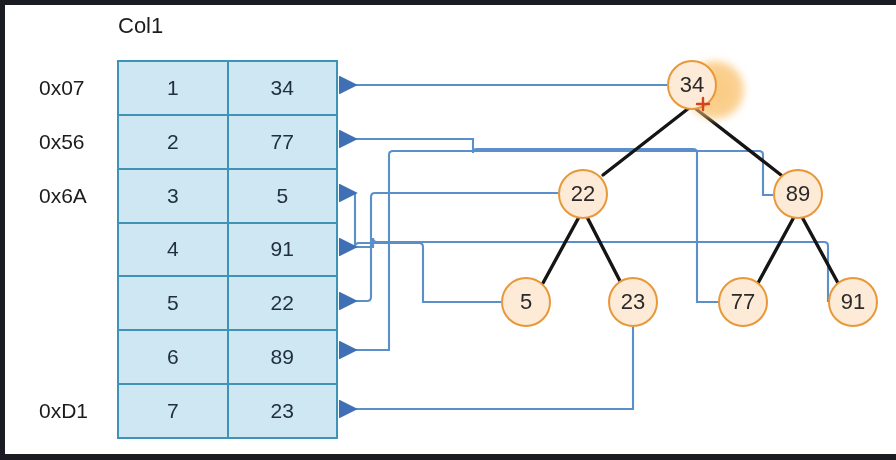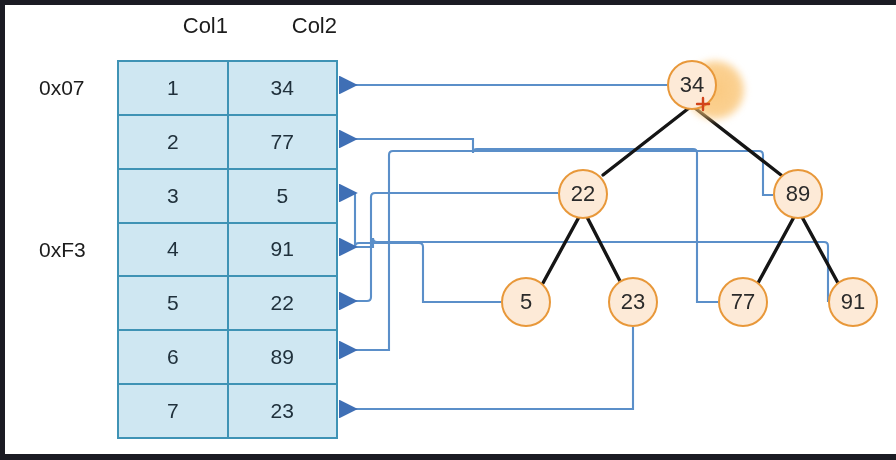--- a/index.html
+++ b/index.html
@@ -31,21 +31,21 @@
   }
   .addr{
     position:absolute;left:34px;width:74px;
     text-align:left;
     font-size:21px;color:#1c1c1c;
     height:53.85px;display:flex;align-items:center;
   }
   .colhdr{
     position:absolute;top:8px;
     font-size:22px;color:#1c1c1c;
-    text-align:right;width:110px;
+    text-align:left;width:110px;
   }
   #col1-hdr{left:113px;}
   #col2-hdr{left:222px;}
 
   
   .node{
     position:absolute;
     width:50px;height:50px;border-radius:50%;
     background:#fdead7;
     border:2.5px solid #e8983a;
@@ -62,24 +62,25 @@
     z-index:3;
   }
   #cursor{position:absolute;z-index:9;}
 </style>
 </head>
 <body>
 
 <div id="root">
 
   <div class="colhdr" id="col1-hdr">Col1</div>
-  <div class="colhdr" id="col2-hdr">Col2</div>
 
   <div class="addr" style="top:56px">0x07</div>
-  <div class="addr" style="top:217.6px">0xF3</div>
+  <div class="addr" style="top:109.9px">0x56</div>
+  <div class="addr" style="top:163.7px">0x6A</div>
+  <div class="addr" style="top:379.1px">0xD1</div>
 
   <div id="table-wrap">
     <div class="tbl-row" style="top:0px">
       <div class="tbl-cell">1</div>
       <div class="tbl-cell">34</div>
     </div>
     <div class="tbl-row" style="top:53.85px">
       <div class="tbl-cell">2</div>
       <div class="tbl-cell">77</div>
     </div>

